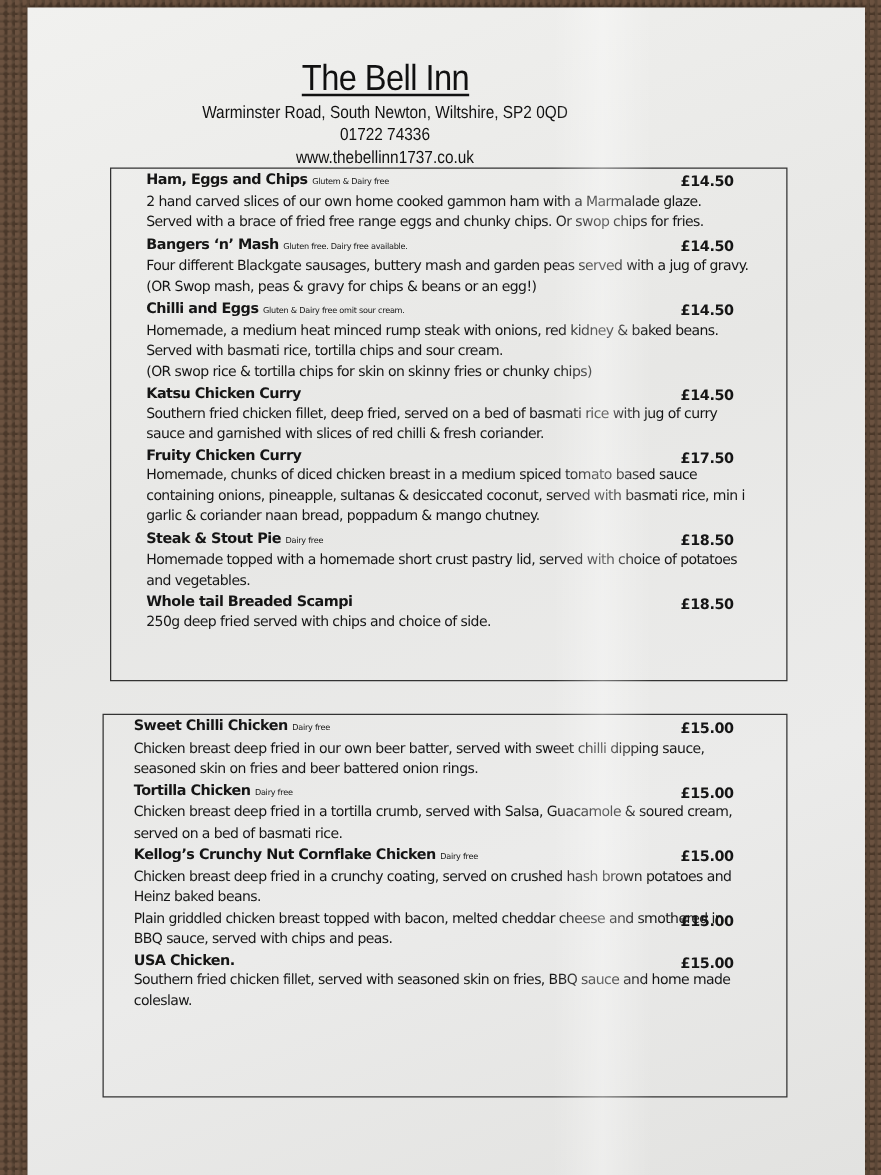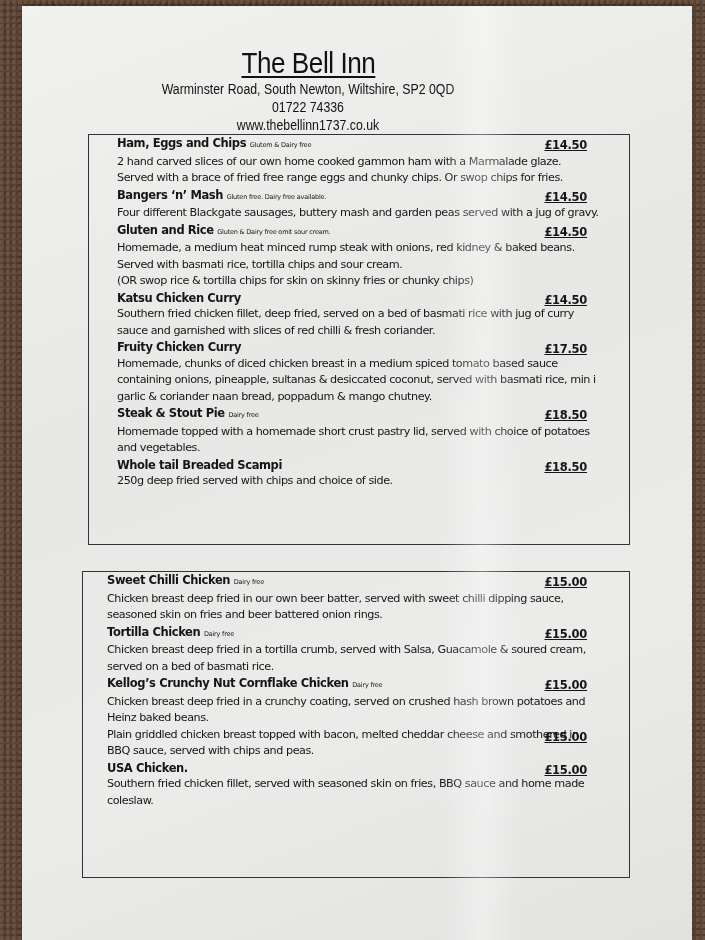--- a/index.html
+++ b/index.html
@@ -85,21 +85,20 @@
       font-weight: normal;
       letter-spacing: -0.2px;
     }
     .price {
       position: absolute;
       right: 30px;
       top: 3px;
       font-size: 11.5px;
       font-weight: bold;
       letter-spacing: -0.3px;
-      text-decoration: underline;
     }
     .desc {
       font-size: 11.2px;
       line-height: 16.5px;
       letter-spacing: -0.45px;
       white-space: nowrap;
     }
   </style>
 </head>
 <body>
@@ -118,23 +117,24 @@
       <div class="item">
         <div class="item-head"><span>Ham, Eggs and Chips</span> <span class="diet">Glutem &amp; Dairy free</span></div>
         <span class="price">£14.50</span>
         <div class="desc">2 hand carved slices of our own home cooked gammon ham with a Marmalade glaze.</div>
         <div class="desc">Served with a brace of fried free range eggs and chunky chips. Or swop chips for fries.</div>
       </div>
       <div class="item">
         <div class="item-head"><span>Bangers ‘n’ Mash</span> <span class="diet">Gluten free. Dairy free available.</span></div>
         <span class="price">£14.50</span>
         <div class="desc">Four different Blackgate sausages, buttery mash and garden peas served with a jug of gravy.</div>
+        <div class="desc">(OR Swop mash, peas &amp; gravy for chips &amp; beans or an egg!)</div>
       </div>
       <div class="item">
-        <div class="item-head"><span>Gluten and Rice</span> <span class="diet">Gluten &amp; Dairy free omit sour cream.</span></div>
+        <div class="item-head"><span>Chilli and Eggs</span> <span class="diet">Gluten &amp; Dairy free omit sour cream.</span></div>
         <span class="price">£14.50</span>
         <div class="desc">Homemade, a medium heat minced rump steak with onions, red kidney &amp; baked beans.</div>
         <div class="desc">Served with basmati rice, tortilla chips and sour cream.</div>
         <div class="desc">(OR swop rice &amp; tortilla chips for skin on skinny fries or chunky chips)</div>
       </div>
       <div class="item">
         <div class="item-head"><span>Katsu Chicken Curry</span></div>
         <span class="price">£14.50</span>
         <div class="desc">Southern fried chicken fillet, deep fried, served on a bed of basmati rice with jug of curry</div>
         <div class="desc">sauce and garnished with slices of red chilli &amp; fresh coriander.</div>

